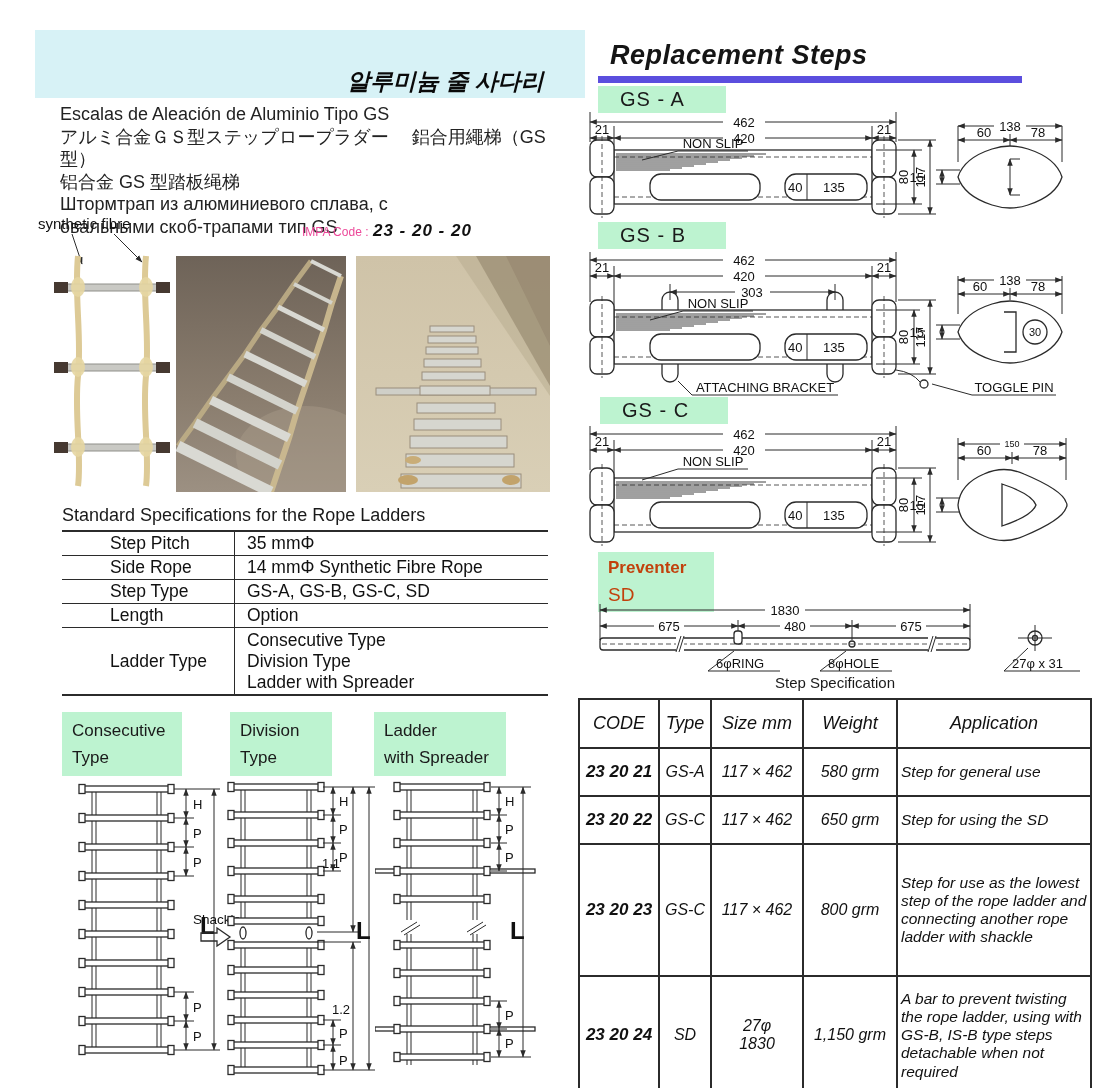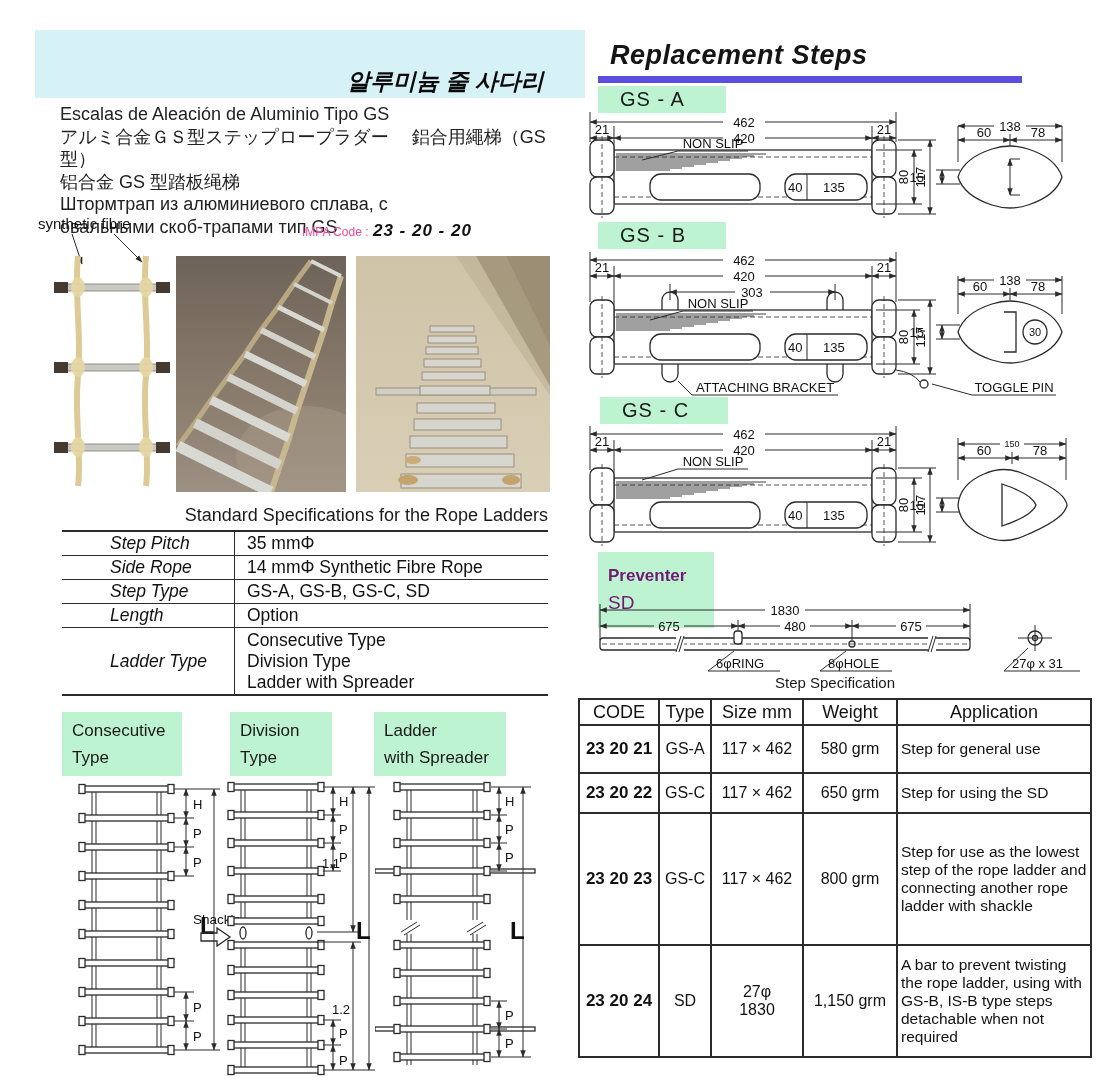--- a/index.html
+++ b/index.html
@@ -10,43 +10,43 @@
   
   .cyan-block{background:#d7f2f6;}
   .main-title{font-style:italic;font-weight:bold;font-size:29px;letter-spacing:.5px;color:#0a0a0a;}
   .sub-title{font-style:italic;font-weight:bold;font-size:22px;color:#0a0a0a;}
   .sub-kr{font-style:italic;font-weight:bold;font-size:23px;color:#0a0a0a;}
   .desc{font-size:18px;line-height:22.5px;color:#222;}
   .impa-label{font-size:12px;color:#ec4899;}
   .impa-code{font-size:17px;font-weight:bold;font-style:italic;letter-spacing:1px;}
 
   
-  .spec-title{font-size:18px;text-align:right;color:#1a1a1a;}
+  .spec-title{font-size:18px;text-align:left;color:#1a1a1a;}
   .spec-table{border-top:2px solid #2b2b2b;border-bottom:2px solid #2b2b2b;width:486px;font-size:17.5px;}
   .spec-row{display:grid;grid-template-columns:173px 1fr;border-bottom:1.5px solid #2b2b2b;}
   .spec-row:last-child{border-bottom:none;}
-  .spec-cell-l{padding:1px 0 1px 48px;border-right:1.5px solid #2b2b2b;display:flex;align-items:center;font-style:italic;}
+  .spec-cell-l{padding:1px 0 1px 48px;border-right:1.5px solid #2b2b2b;display:flex;align-items:center;}
   .spec-cell-v{padding:1px 0 1px 12px;display:flex;flex-direction:column;justify-content:center;}
 
   
   .green{background:#bdf3d0;}
   .gs-label{font-size:20px;color:#1a1a1a;display:flex;align-items:center;padding-left:22px;letter-spacing:1px;}
   .type-label{font-size:17px;line-height:1.6;padding:5px 10px;color:#1a1a1a;}
-  .prev-label{font-size:17px;line-height:1.45;padding:12px 10px;color:#701a75;}
+  .prev-label{font-size:17px;line-height:1.45;padding:4px 10px;color:#c2410c;}
   .prev-label .b{font-weight:bold;}
   .prev-label .sd{font-size:19px;}
 
   
   .rep-heading{font-size:27px;font-weight:bold;font-style:italic;color:#151515;letter-spacing:.5px;}
   .purple-bar{background:#5b4ede;height:7px;}
 
   
   .step-title{font-size:15px;text-align:center;color:#1a1a1a;}
   table.step{border-collapse:collapse;width:514px;table-layout:fixed;}
-  table.step th,table.step td{border:2px solid #2b2b2b;padding:1px 3px;}
+  table.step th,table.step td{border:2px solid #2b2b2b;padding:13px 3px;font-style:italic;}
   table.step th{font-size:18px;font-weight:normal;}
   td.code{font-weight:bold;font-size:17px;text-align:center;}
   td.ctr{font-size:16px;text-align:center;}
   td.app{font-size:15.5px;line-height:1.17;text-align:left;padding:2px 5px;vertical-align:middle;}
 
   
   svg text{font-family:"Liberation Sans","DejaVu Sans",sans-serif;fill:#111;}
   .ln{fill:none;stroke:#2b2b2b;stroke-width:1.3;}
   .lnf{fill:#ffffff;stroke:#2b2b2b;stroke-width:1.3;}
   .tick{stroke:#2b2b2b;stroke-width:1;fill:none;}

